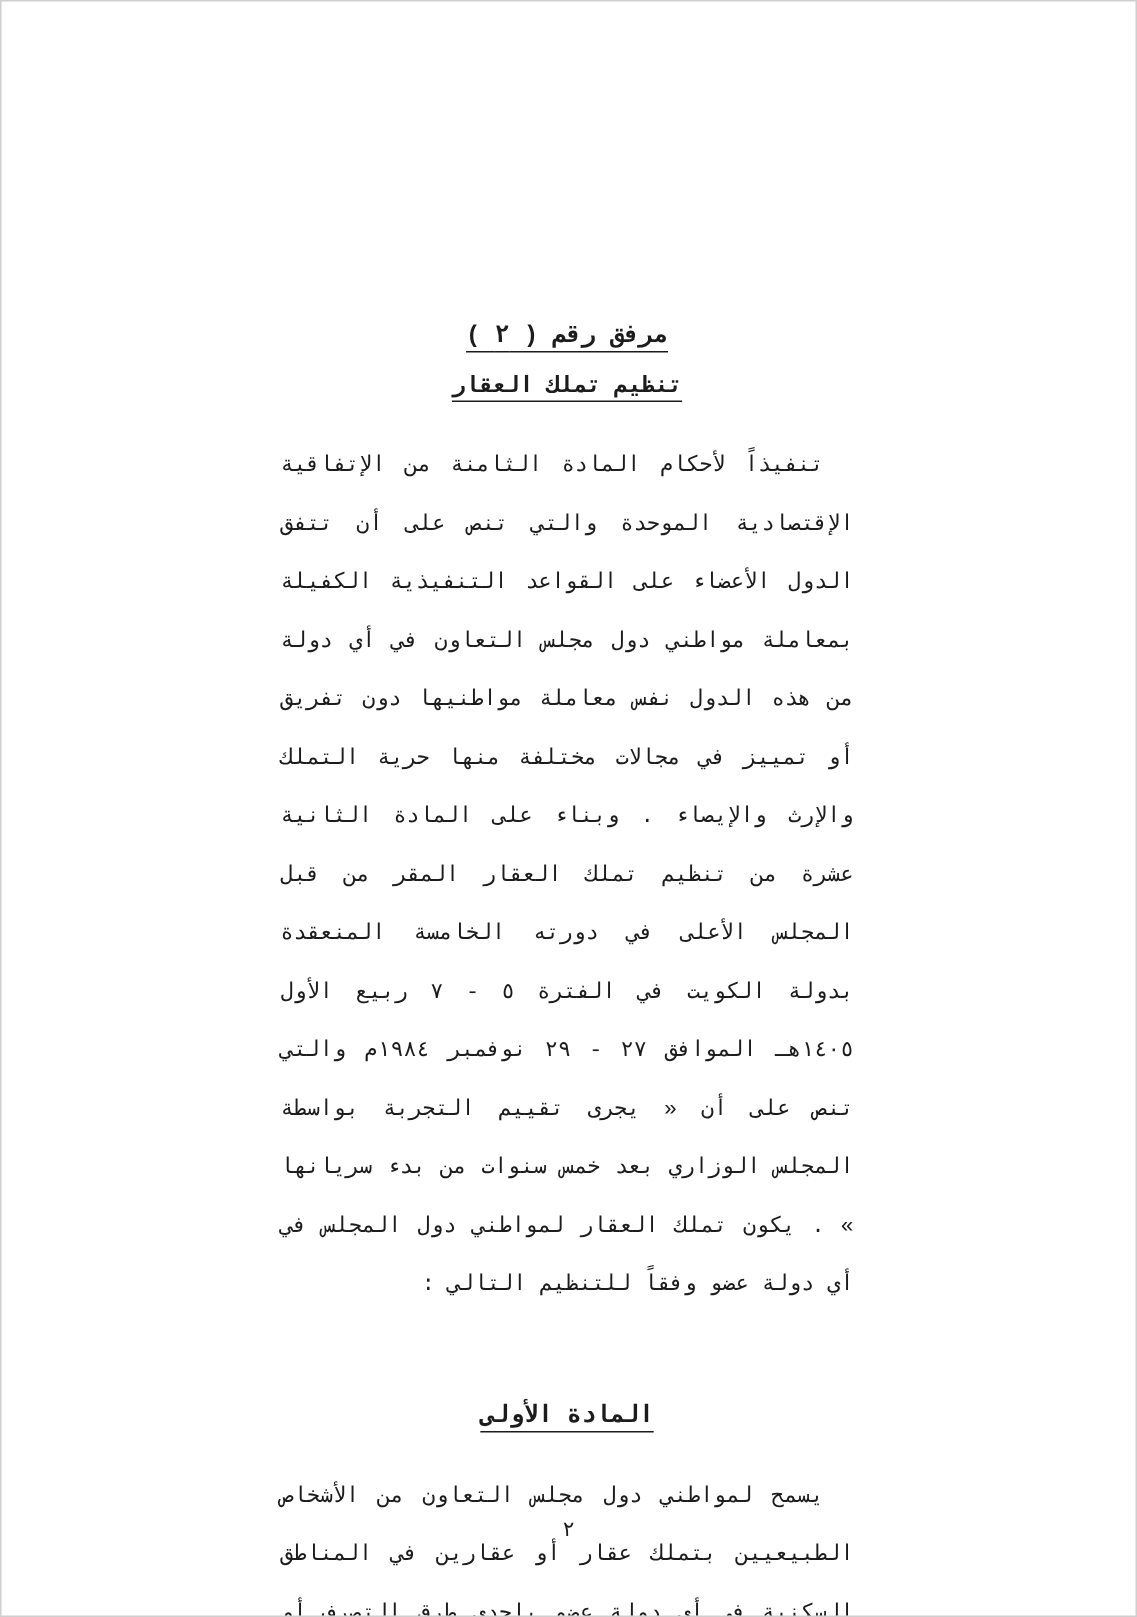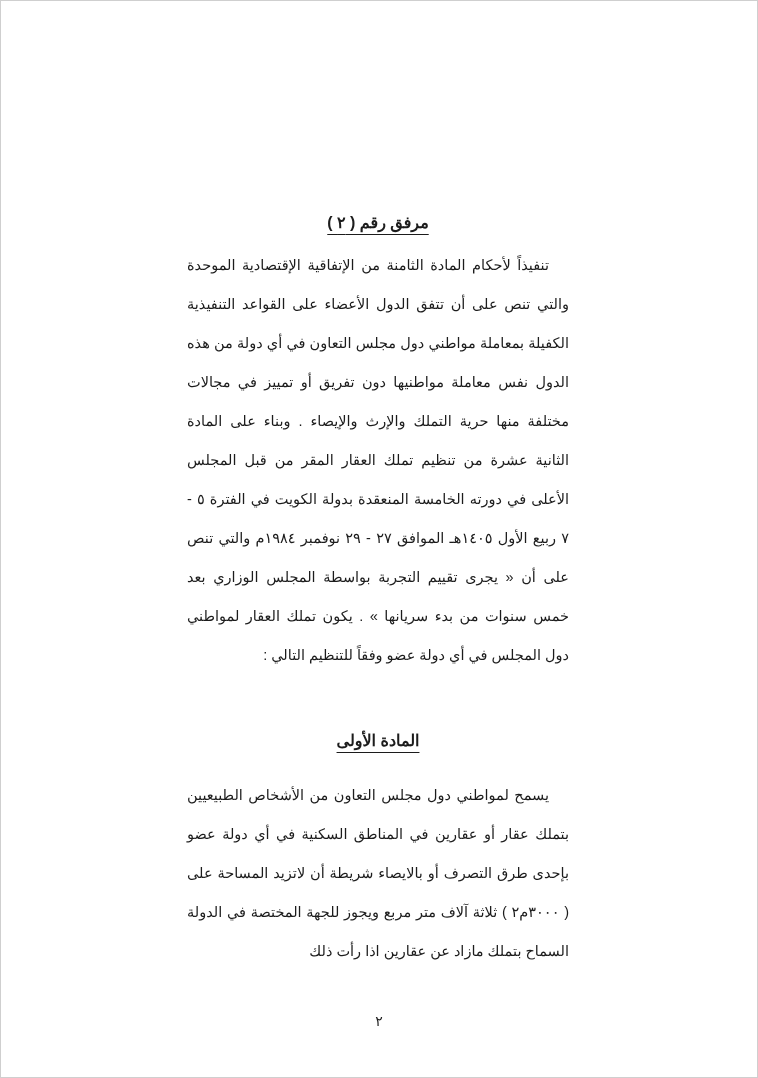--- a/index.html
+++ b/index.html
@@ -10,21 +10,21 @@
   .page {
     position: relative;
     width: 758px;
     height: 1078px;
     margin: 0 auto;
     background: #ffffff;
     border: 1px solid #cfcfcf;
     box-sizing: border-box;
     overflow: hidden;
     direction: rtl;
-    font-family: Liberation Sans, sans-serif;
+    font-family: Liberation Mono, monospace;
     color: #1c1c1c;
   }
   .content {
     position: absolute;
     top: 212px;
     right: 188px;
     width: 382px;
   }
   .doc-title {
     text-align: center;
@@ -69,20 +69,21 @@
   }
 </style>
 </head>
 <body>
 
 <div class="page">
   <div class="content">
 
     <div class="doc-title">مرفق رقم ( ٢ )</div>
 
+    <div class="doc-subtitle">تنظيم تملك العقار</div>
 
     <p class="body-text">تنفيذاً لأحكام المادة الثامنة من الإتفاقية الإقتصادية الموحدة والتي تنص على أن تتفق الدول الأعضاء على القواعد التنفيذية الكفيلة بمعاملة مواطني دول مجلس التعاون في أي دولة من هذه الدول نفس معاملة مواطنيها دون تفريق أو تمييز في مجالات مختلفة منها حرية التملك والإرث والإيصاء . وبناء على المادة الثانية عشرة من تنظيم تملك العقار المقر من قبل المجلس الأعلى في دورته الخامسة المنعقدة بدولة الكويت في الفترة ٥ - ٧ ربيع الأول ١٤٠٥هـ الموافق ٢٧ - ٢٩ نوفمبر ١٩٨٤م والتي تنص على أن « يجرى تقييم التجربة بواسطة المجلس الوزاري بعد خمس سنوات من بدء سريانها » . يكون تملك العقار لمواطني دول المجلس في أي دولة عضو وفقاً للتنظيم التالي :</p>
 
     <h3 class="article-heading">المادة الأولى</h3>
 
     <p class="body-text">يسمح لمواطني دول مجلس التعاون من الأشخاص الطبيعيين بتملك عقار أو عقارين في المناطق السكنية في أي دولة عضو بإحدى طرق التصرف أو بالايصاء شريطة أن لاتزيد المساحة على ( ٣٠٠٠م٢ ) ثلاثة آلاف متر مربع ويجوز للجهة المختصة في الدولة السماح بتملك مازاد عن عقارين اذا رأت ذلك</p>
 
 
 
   </div>

